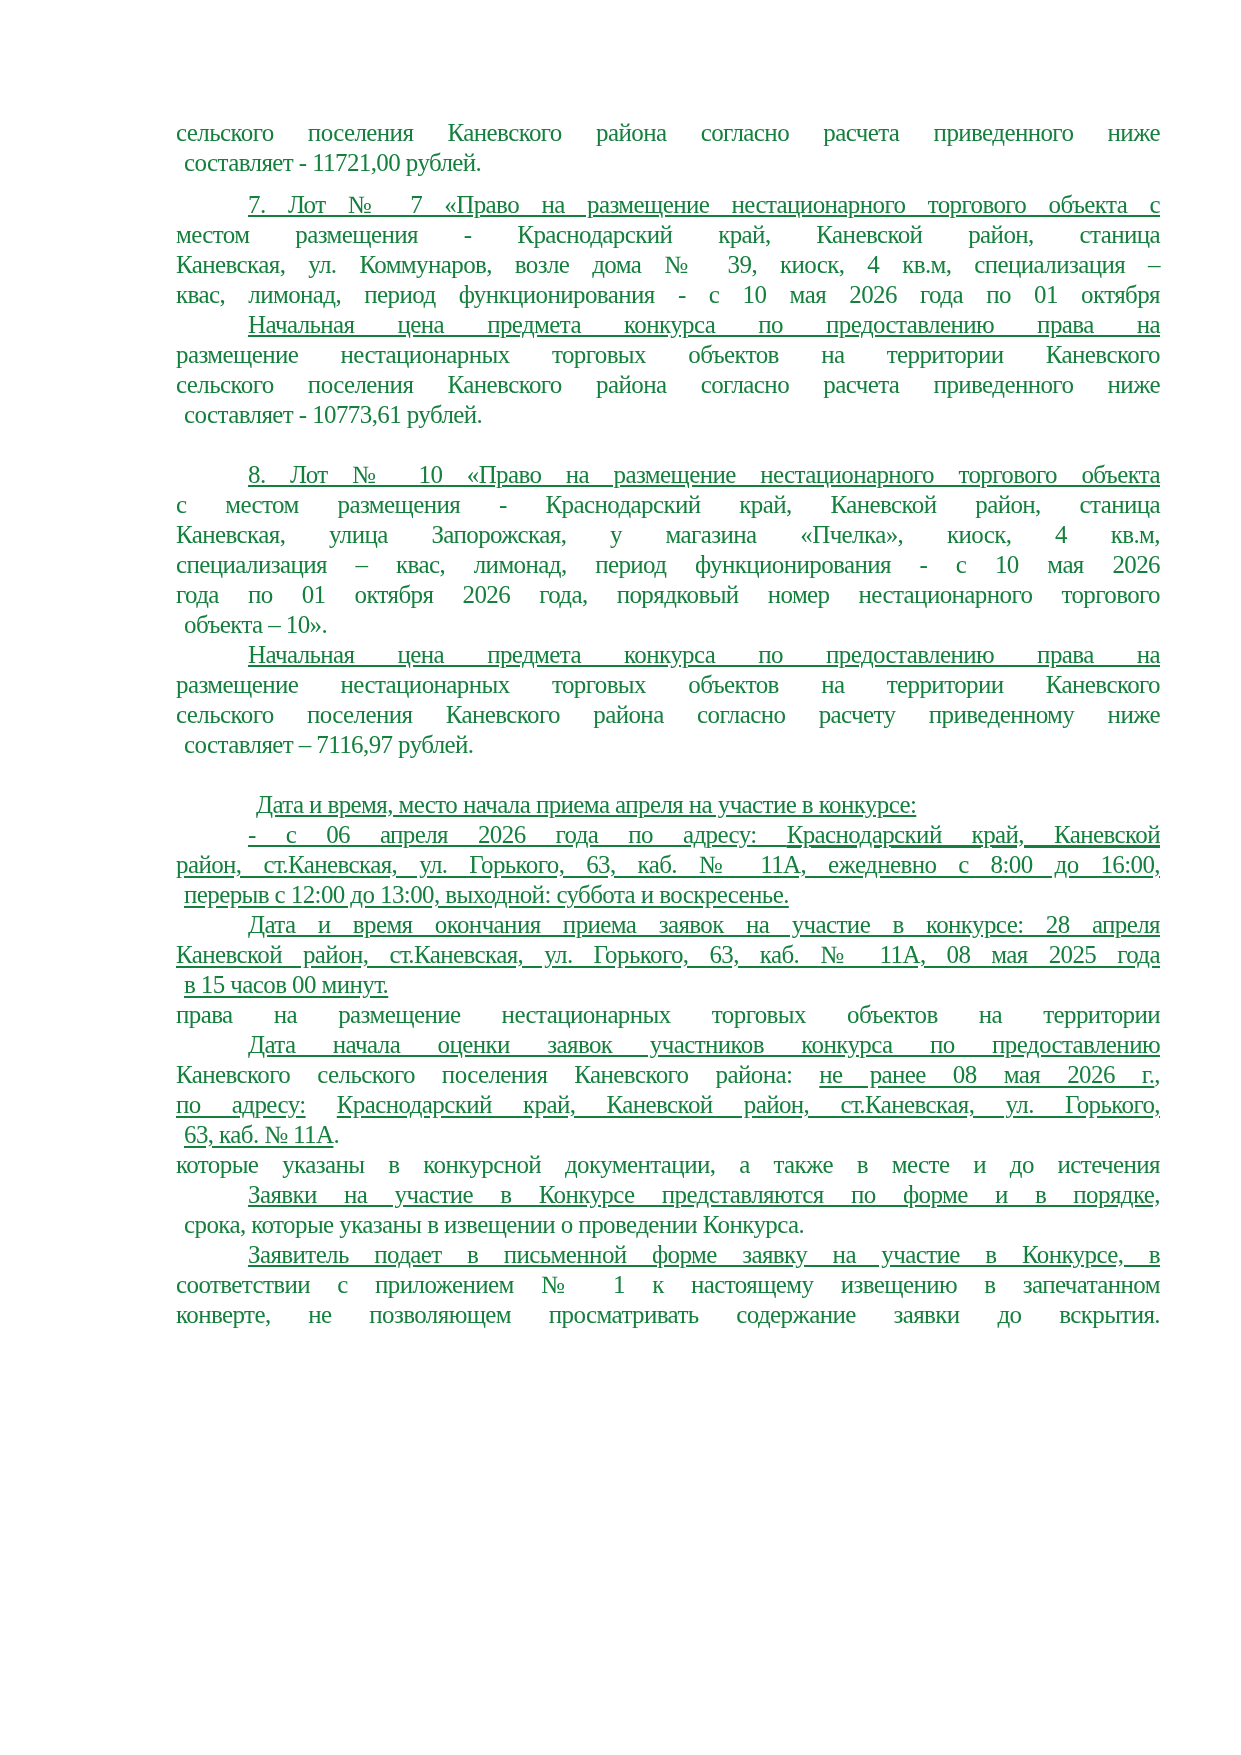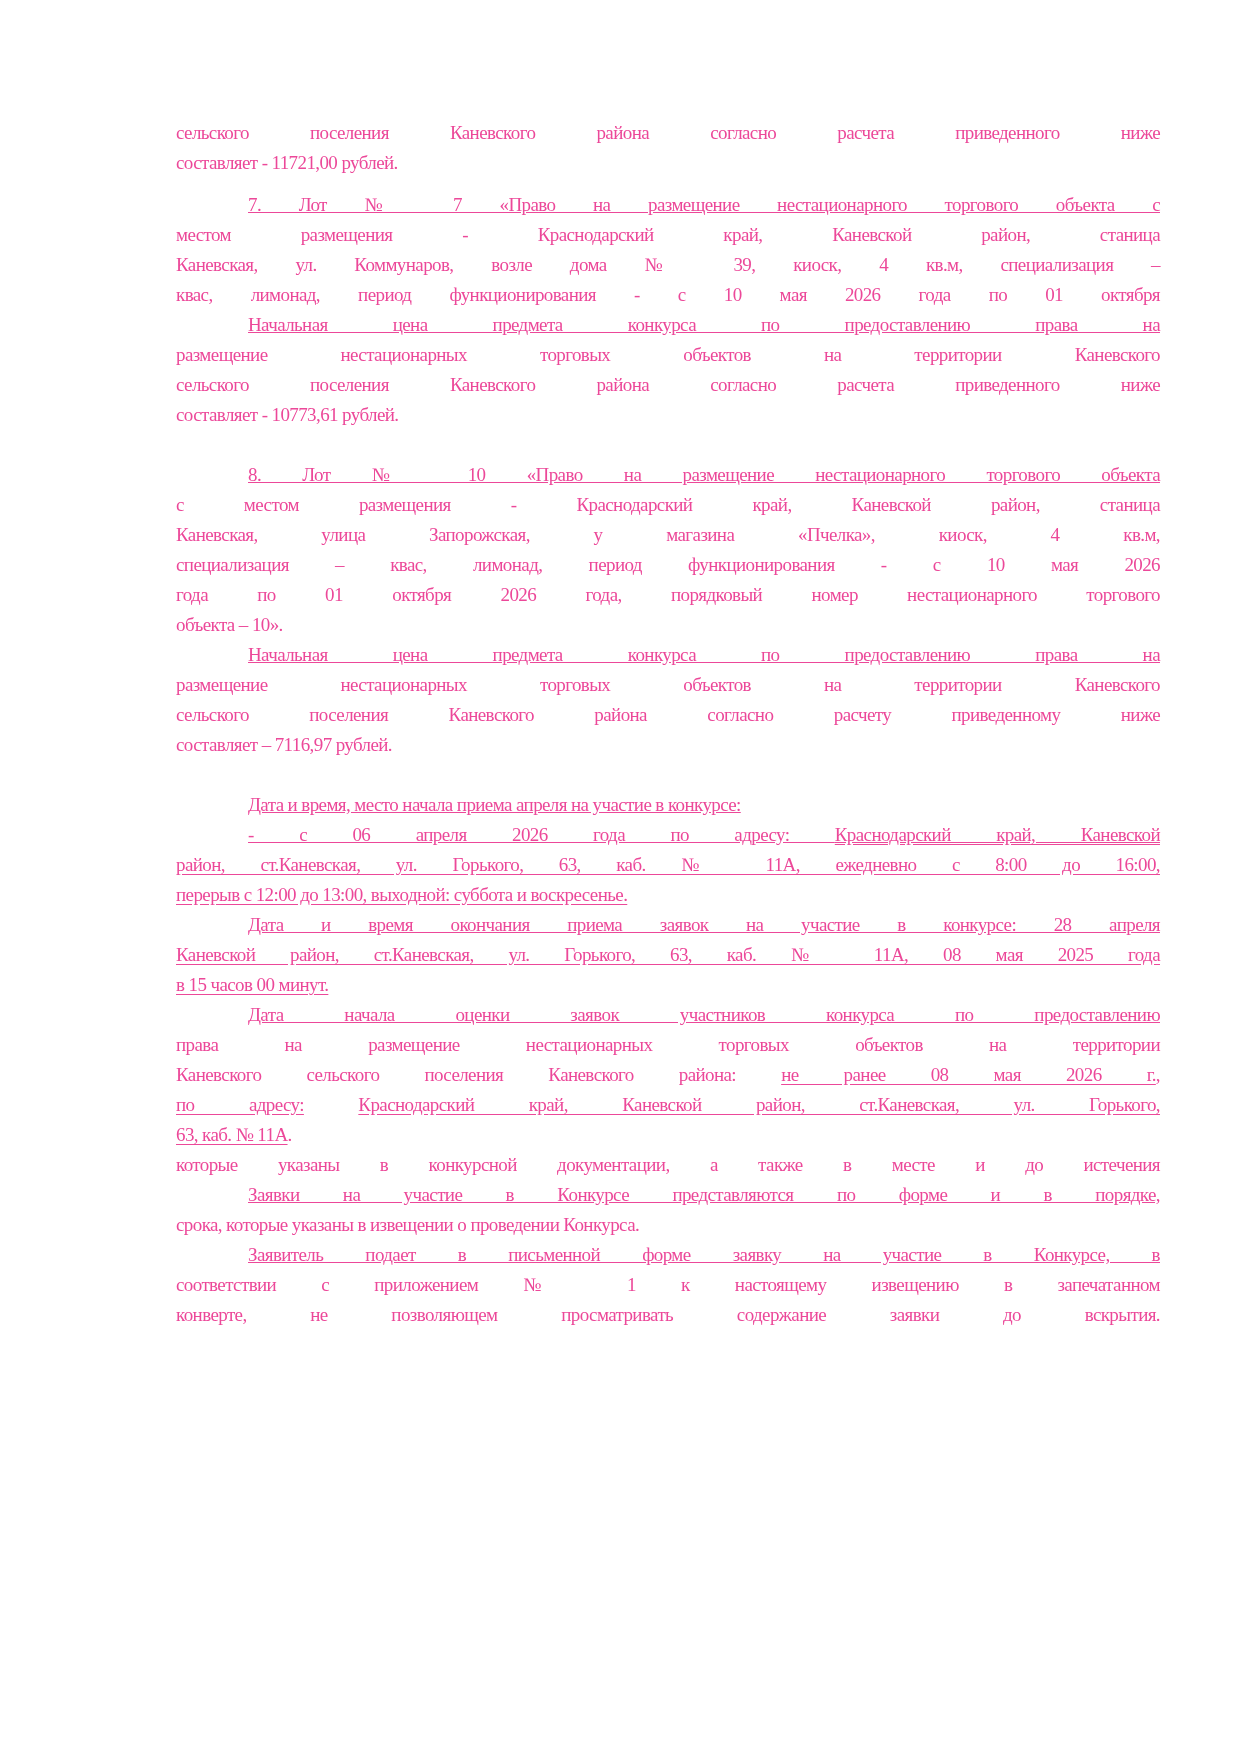--- a/index.html
+++ b/index.html
@@ -1,24 +1,24 @@
 <!DOCTYPE html>
 <html><head>
 <meta charset="utf-8">
 <style>
   html, body { margin: 0; padding: 0; background: #ffffff; }
   body { width: 1241px; height: 1755px; position: relative; overflow: hidden; }
   .page {
     position: absolute; left: 176px; top: 118px; width: 984px;
     font-family: "Liberation Serif", "DejaVu Serif", serif;
-    font-size: 19px; line-height: 30px; color: #ec4899;
+    font-size: 25px; line-height: 30px; color: #15803d;
     letter-spacing: -0.6px;
   }
   .line { display: block; height: 30px; white-space: nowrap; text-align: justify; text-align-last: justify; }
-  .line.last { text-align-last: left; }
+  .line.last { text-align-last: left; margin-left: 8px; }
   .indent { padding-left: 72px; text-decoration: underline; }
   .gap-s { height: 12px; }
   .gap-l { height: 30px; }
   .u { text-decoration: underline; text-underline-offset: 3px; }
 </style>
 </head>
 <body>
 
 <div class="page">
 
@@ -73,22 +73,22 @@
   <div>
     <span class="line indent">Дата и время окончания приема заявок на участие в конкурсе: 28 апреля</span>
   </div>
 
   <div>
     <span class="line"><span class="u">Каневской район, ст.Каневская, ул. Горького, 63, каб. № 11А, 08 мая 2025 года</span></span>
     <span class="line last"><span class="u">в 15 часов 00 минут.</span></span>
   </div>
 
   <div>
+    <span class="line">права на размещение нестационарных торговых объектов на территории</span>
     <span class="line indent">Дата начала оценки заявок участников конкурса по предоставлению</span>
-    <span class="line">права на размещение нестационарных торговых объектов на территории</span>
     <span class="line"><span>Каневского сельского поселения Каневского района: </span><span class="u">не ранее 08 мая 2026 г.</span><span>,</span></span>
     <span class="line"><span class="u">по адресу:</span><span> </span><span class="u">Краснодарский край, Каневской район, ст.Каневская, ул. Горького,</span></span>
     <span class="line last"><span class="u">63, каб. № 11А</span><span>.</span></span>
   </div>
 
   <div>
     <span class="line">которые указаны в конкурсной документации, а также в месте и до истечения</span>
     <span class="line indent">Заявки на участие в Конкурсе представляются по форме и в порядке,</span>
     <span class="line last">срока, которые указаны в извещении о проведении Конкурса.</span>
   </div>

